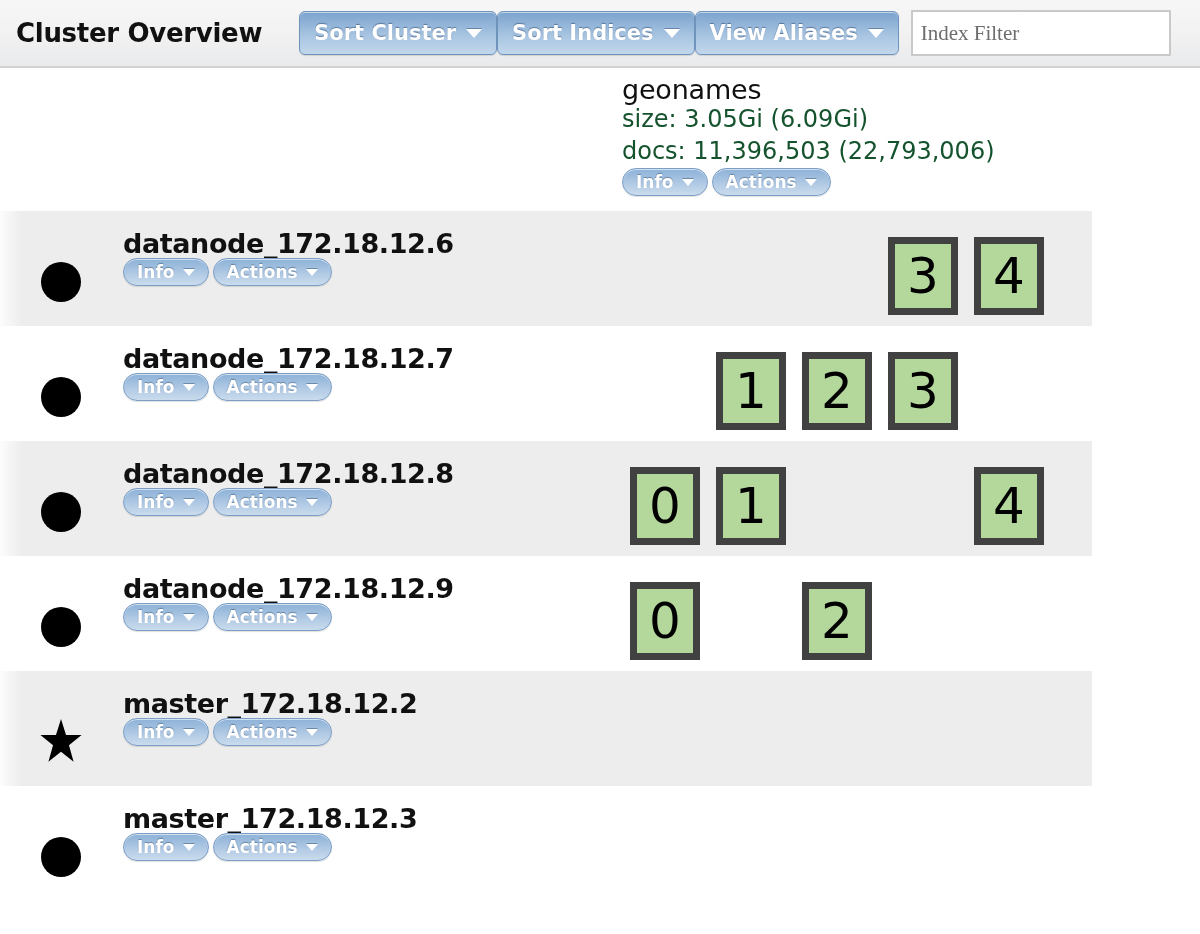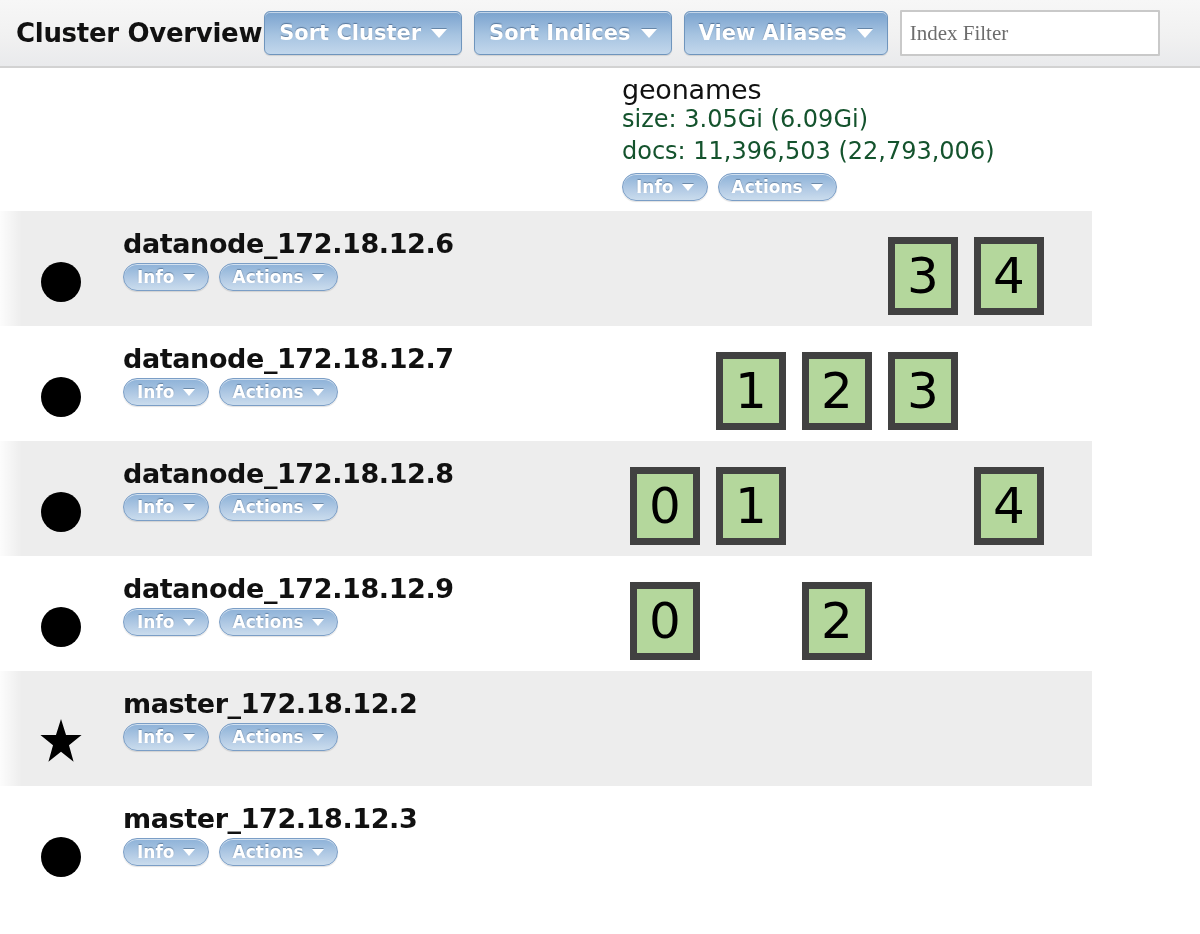--- a/index.html
+++ b/index.html
@@ -34,22 +34,21 @@
     font-weight: bold;
     color: #111111;
     margin-left: 16px;
     letter-spacing: -0.3px;
     white-space: nowrap;
   }
 
   .btn-group {
     display: flex;
     align-items: center;
-    margin-left: 2px;
-    gap: 12px;
+    margin-left: 37px;
   }
 
   .topbtn {
     display: inline-flex;
     align-items: center;
     gap: 10px;
     height: 44px;
     padding: 0 14px;
     border-radius: 6px;
     box-sizing: border-box;
@@ -114,22 +113,21 @@
   .index-meta {
     font-size: 24px;
     color: #14532d;
     line-height: 1.33;
     white-space: nowrap;
   }
 
   
   .pillrow {
     display: flex;
-    gap: 10px;
-    margin-top: 5px;
+    gap: 4px;
   }
   .pill {
     display: inline-flex;
     align-items: center;
     gap: 8px;
     height: 28px;
     padding: 0 13px;
     border-radius: 14px;
     box-sizing: border-box;
     background: linear-gradient(to bottom, #8eb2d8 0%, #9cbcdd 25%, #b3cbe5 60%, #cadced 100%);

